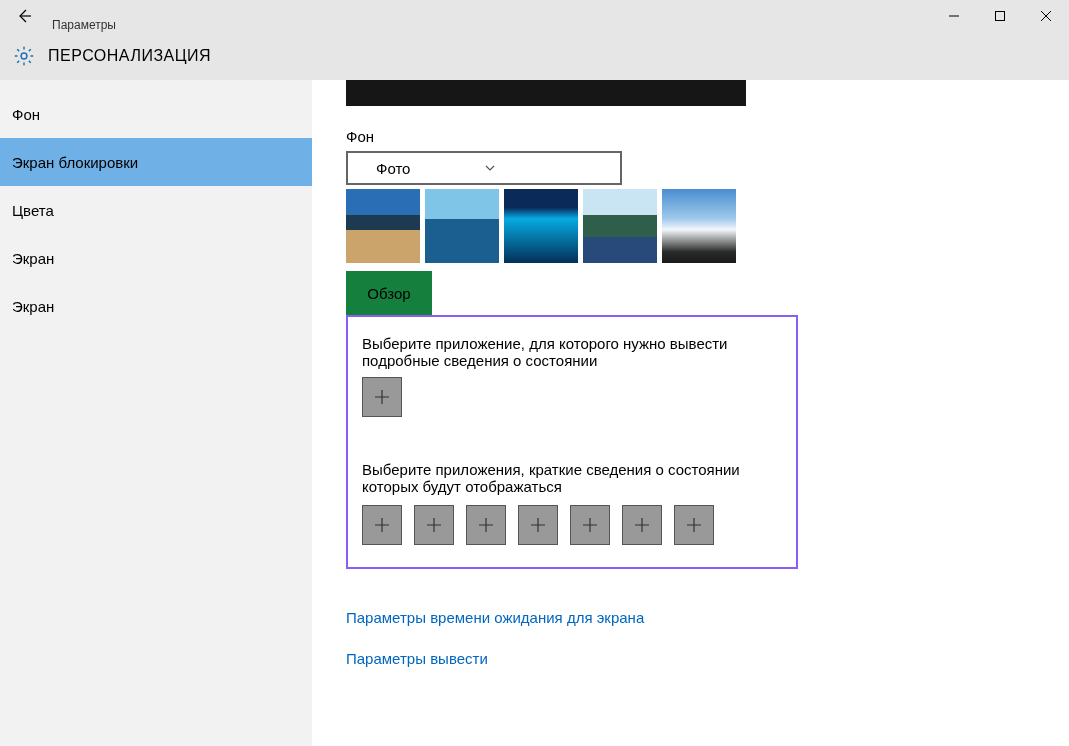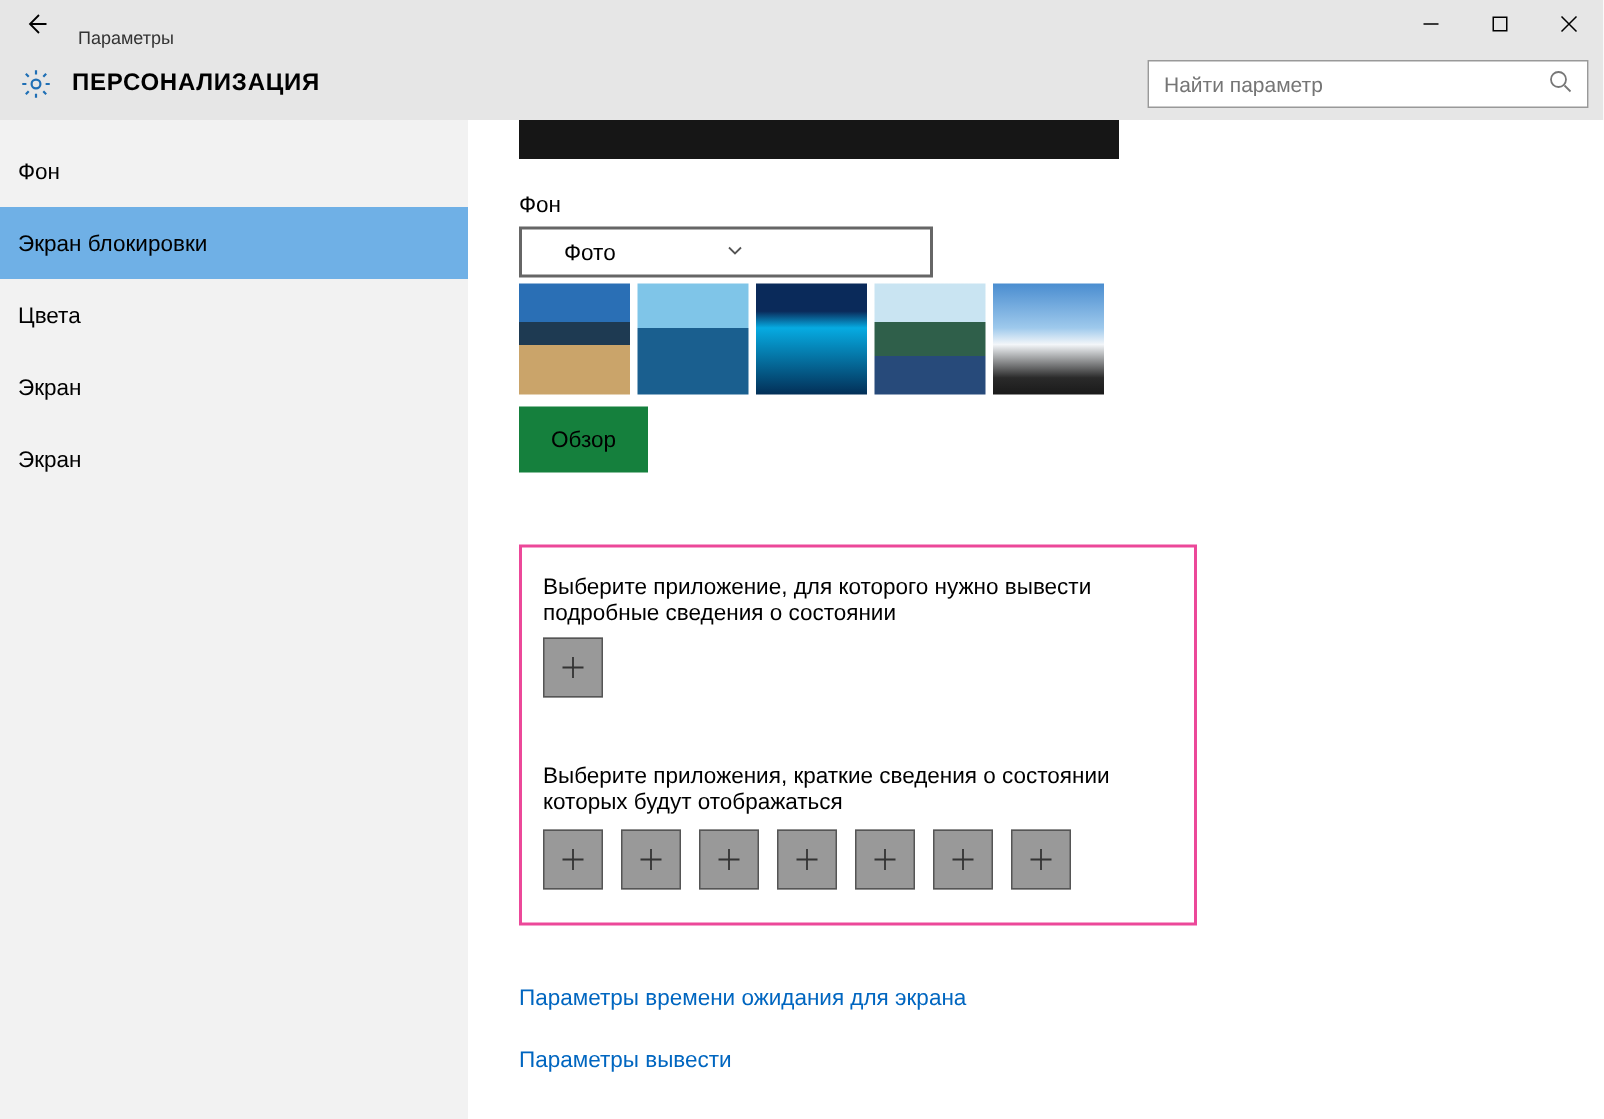--- a/index.html
+++ b/index.html
@@ -9,21 +9,21 @@
   .titlebar { height: 32px; background: #e6e6e6; display: flex; align-items: flex-end; }
   .titlebar .back-btn { width: 48px; height: 32px; display: flex; align-items: center; justify-content: center; }
   .titlebar .title { font-size: 12px; color: #333; padding-left: 4px; }
   .titlebar .win-controls { margin-left: auto; display: flex; }
   .titlebar .win-btn { width: 46px; height: 32px; display: flex; align-items: center; justify-content: center; }
   .titlebar svg { display: block; }
 
   
   .header-row { height: 48px; background: #e6e6e6; display: flex; align-items: center; }
   .header-row .gear { width: 48px; display: flex; align-items: center; justify-content: center; }
-  .header-row .section-title { font-size: 16px; letter-spacing: 0.5px; font-weight: 700; color: #000; }
+  .header-row .section-title { font-size: 16px; letter-spacing: 0.5px; font-weight: 400; color: #000; }
   .header-row .spacer { flex: 1; }
   .search-box { width: 294px; height: 32px; border: 1px solid #999; background: #fff; display: flex; align-items: center; margin-right: 10px; padding: 0 10px; }
   .search-box input { flex: 1; border: none; outline: none; font-size: 14px; color: #555; background: transparent; }
   .search-box .search-icon { color: #666; }
 
   
   .body { display: flex; height: calc(746px - 80px); }
 
   .sidebar { width: 312px; background: #f2f2f2; padding-top: 10px; }
   .sidebar-item { height: 48px; display: flex; align-items: center; padding-left: 12px; font-size: 15px; color: #000; cursor: default; }
@@ -42,21 +42,21 @@
   .thumbs { display: flex; gap: 5px; margin-top: 4px; }
   .thumb { width: 74px; height: 74px; background: #888 center/cover; }
   .thumb.t1 { background: linear-gradient(180deg,#2a6fb5 0%,#2a6fb5 35%,#1e3a52 35%,#1e3a52 55%,#caa46a 55%,#caa46a 100%); }
   .thumb.t2 { background: linear-gradient(180deg,#7fc5e8 0%,#7fc5e8 40%,#1a5f8f 40%,#1a5f8f 100%); }
   .thumb.t3 { background: linear-gradient(180deg,#0a2a5a 0%,#0a2a5a 25%,#06abe2 40%,#032f57 100%); }
   .thumb.t4 { background: linear-gradient(180deg,#c9e4f2 0%,#c9e4f2 35%,#2f5f4a 35%,#2f5f4a 65%,#274a7a 65%,#274a7a 100%); }
   .thumb.t5 { background: linear-gradient(180deg,#4a8dd0 0%,#9ec9ec 40%,#f3f6f9 55%,#2a2a2a 85%,#1a1a1a 100%); }
 
   .btn-browse { margin-top: 8px; height: 44px; min-width: 86px; padding: 0 18px; background: #15803d; border: none; font-size: 15px; display: inline-flex; align-items: center; justify-content: center; }
 
-  .highlight-box { border: 2px solid #ec4899; margin-top: 48px; padding: 18px 14px 22px 14px; width: 452px; }
+  .highlight-box { border: 2px solid #8b5cf6; padding: 18px 14px 22px 14px; width: 452px; }
   .highlight-box .label { margin-top: 0; }
   .highlight-box .label + .slot-row,
   .highlight-box .label2 + .slot-row { margin-top: 8px; }
   .label2 { font-size: 15px; margin-top: 44px; max-width: 420px; }
 
   .slot-row { display: flex; gap: 12px; flex-wrap: wrap; }
   .slot { width: 40px; height: 40px; background: #999; border: 1px solid #555; display: flex; align-items: center; justify-content: center; color: #333; }
   .slot svg { display: block; }
 
   .link { color: #0066c0; margin-top: 40px; display: block; width: fit-content; }
@@ -97,29 +97,20 @@
   <div class="gear">
     <svg width="22" height="22" viewBox="0 0 24 24">
         <g fill="none" stroke="#1f6fb5" stroke-width="1.6">
           <circle cx="12" cy="12" r="3.2"></circle>
           <path d="M12 2v3M12 19v3M2 12h3M19 12h3M4.6 4.6l2.1 2.1M17.3 17.3l2.1 2.1M19.4 4.6l-2.1 2.1M6.7 17.3l-2.1 2.1"></path>
         </g>
       </svg>
   </div>
   <div class="section-title">ПЕРСОНАЛИЗАЦИЯ</div>
   <div class="spacer"></div>
-  <div class="search-box">
-    <input type="text" placeholder="Найти параметр" style="">
-    <span class="search-icon">
-      <svg width="16" height="16" viewBox="0 0 16 16">
-          <circle cx="7" cy="7" r="5" stroke="#777" stroke-width="1.2" fill="none"></circle>
-          <path d="M11 11 L15 15" stroke="#777" stroke-width="1.2"></path>
-        </svg>
-    </span>
-  </div>
 </div>
 
 <div class="body">
 
   <div class="sidebar">
     <div class="sidebar-item">
       <span>Фон</span>
     </div>
     <div class="sidebar-item active">
       <span>Экран блокировки</span>

